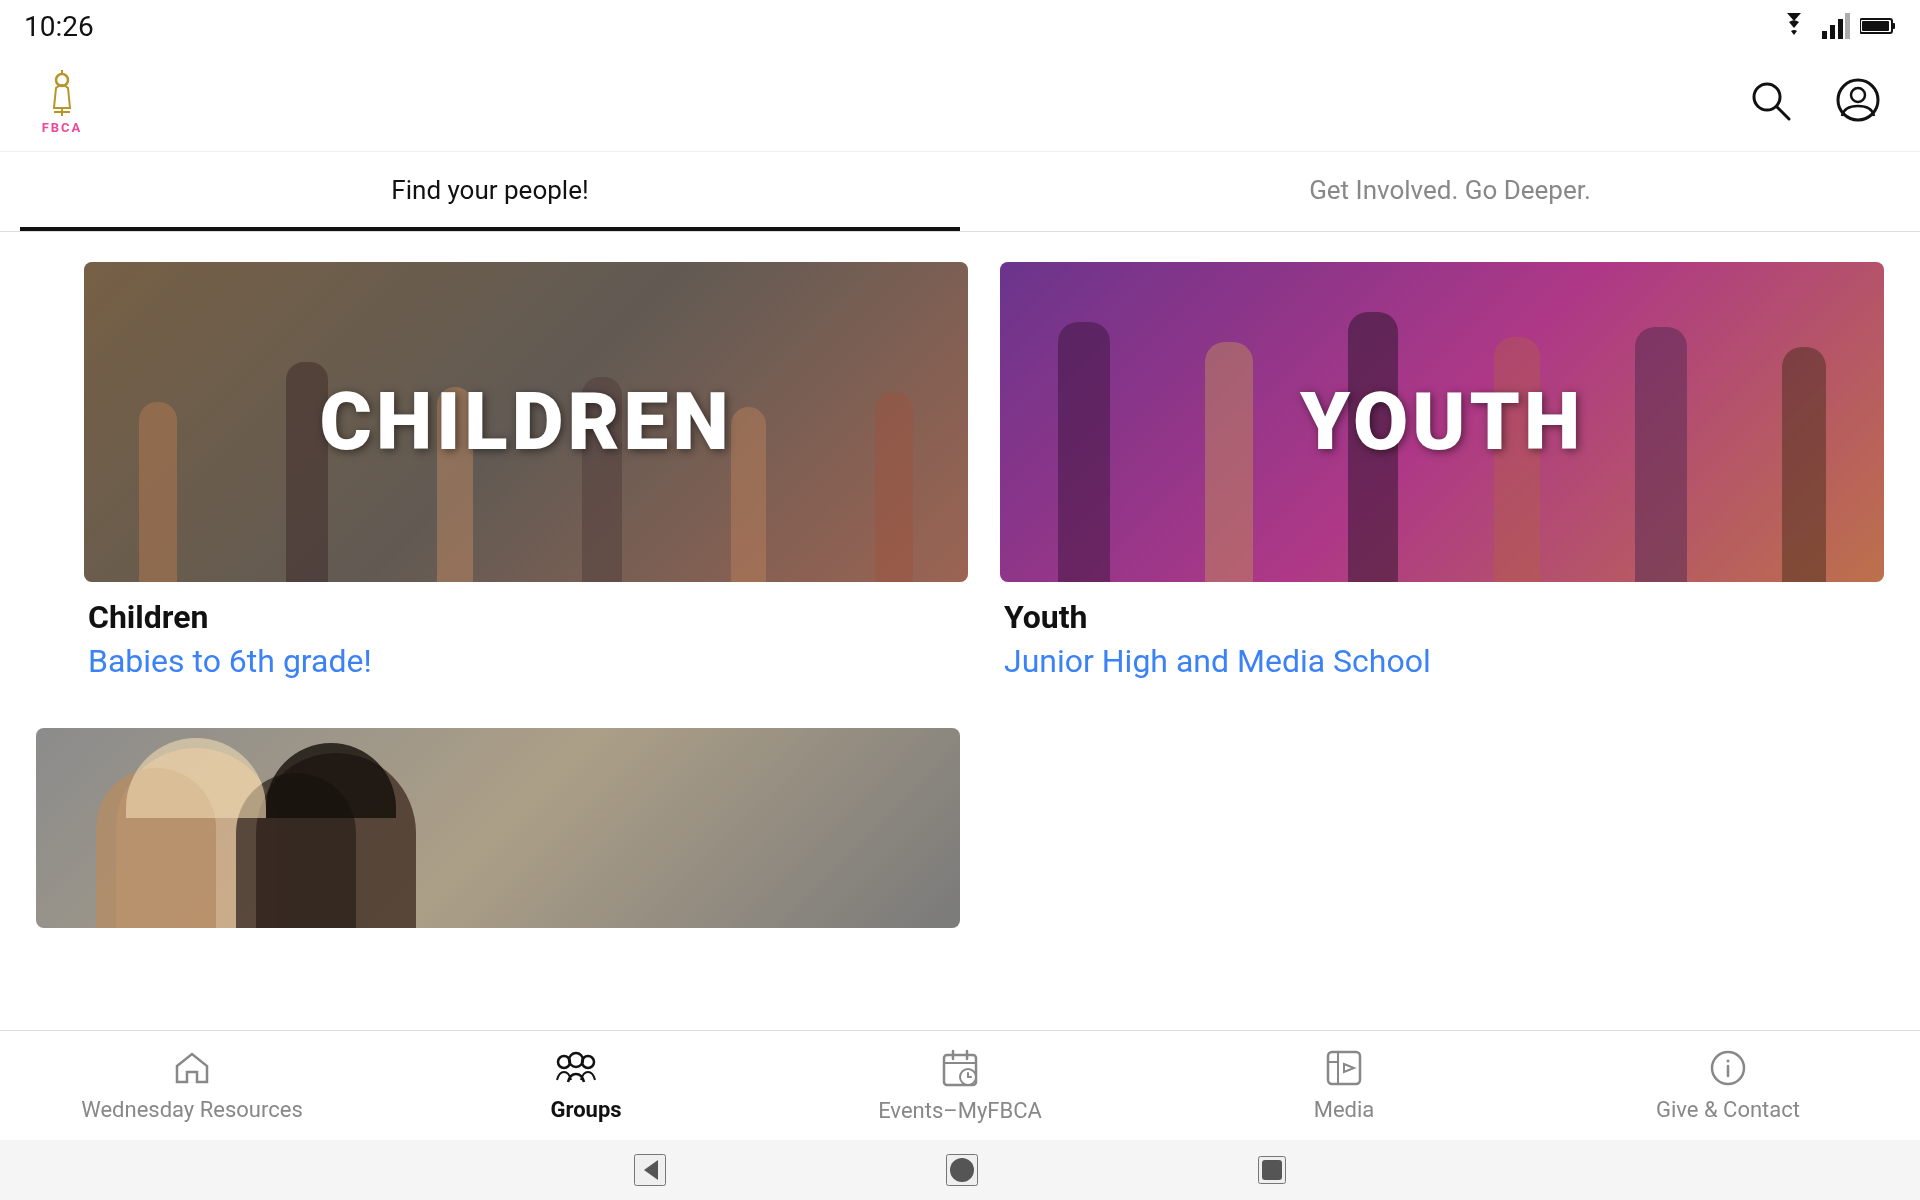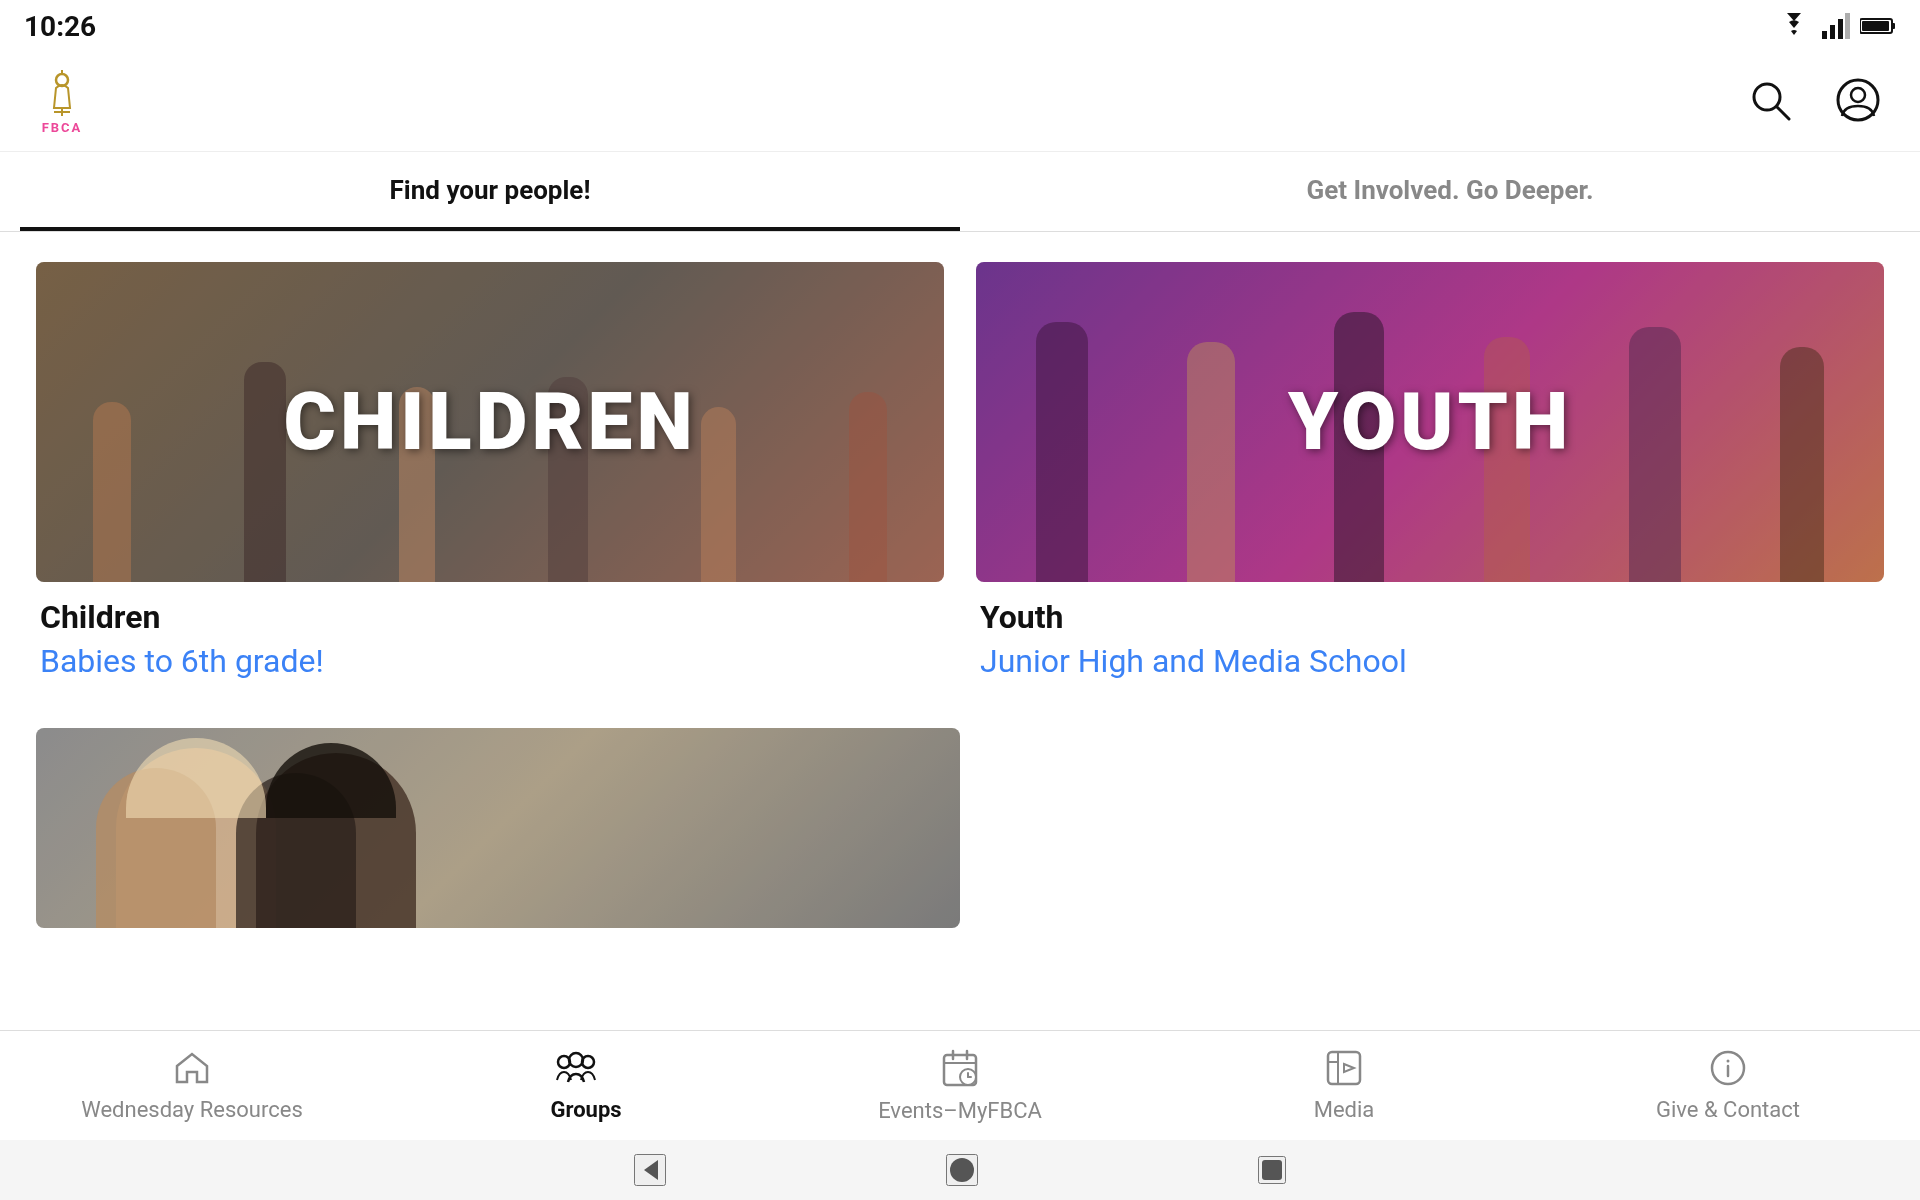--- a/index.html
+++ b/index.html
@@ -16,21 +16,21 @@
     .status-bar {
       display: flex;
       justify-content: space-between;
       align-items: center;
       padding: 8px 24px;
       height: 52px;
       background: #fff;
     }
     .status-time {
       font-size: 28px;
-      font-weight: 700;
+      font-weight: 400;
       color: #111;
     }
     .status-icons {
       display: flex;
       gap: 10px;
       align-items: center;
     }
     .status-icons svg {
       fill: #111;
     }
@@ -77,41 +77,42 @@
     }
     .tab {
       flex: 1;
       display: flex;
       align-items: center;
       justify-content: center;
       font-size: 26px;
       color: #888;
       cursor: pointer;
       border-bottom: 4px solid transparent;
-      font-weight: 700;
+      font-weight: 400;
       margin-left: 20px;
     }
     .tab.active {
       color: #111;
       border-bottom: 4px solid #111;
     }
 
     
     .content-area {
       padding: 30px 36px;
       background: #fff;
       height: calc(1200px - 52px - 100px - 80px - 110px - 60px);
       overflow: hidden;
     }
 
     .cards-grid {
       display: grid;
       grid-template-columns: 1fr 1fr;
       gap: 32px;
       margin-bottom: 40px;
+      margin-left: 48px;
     }
 
     .group-card {
       cursor: pointer;
     }
     .group-card-image {
       position: relative;
       width: 100%;
       height: 320px;
       border-radius: 8px;

